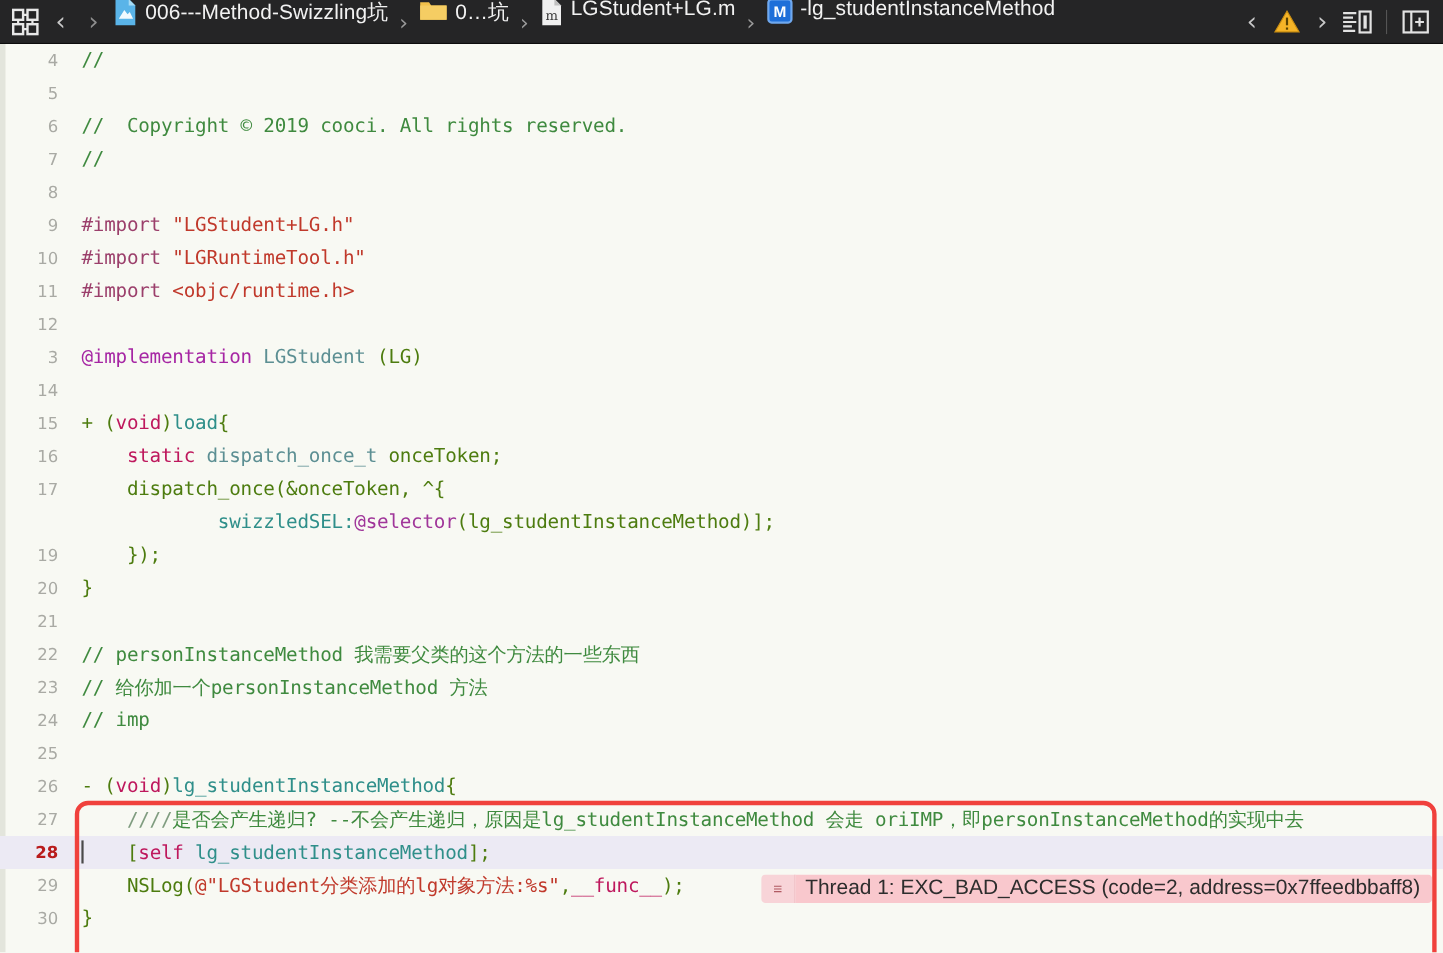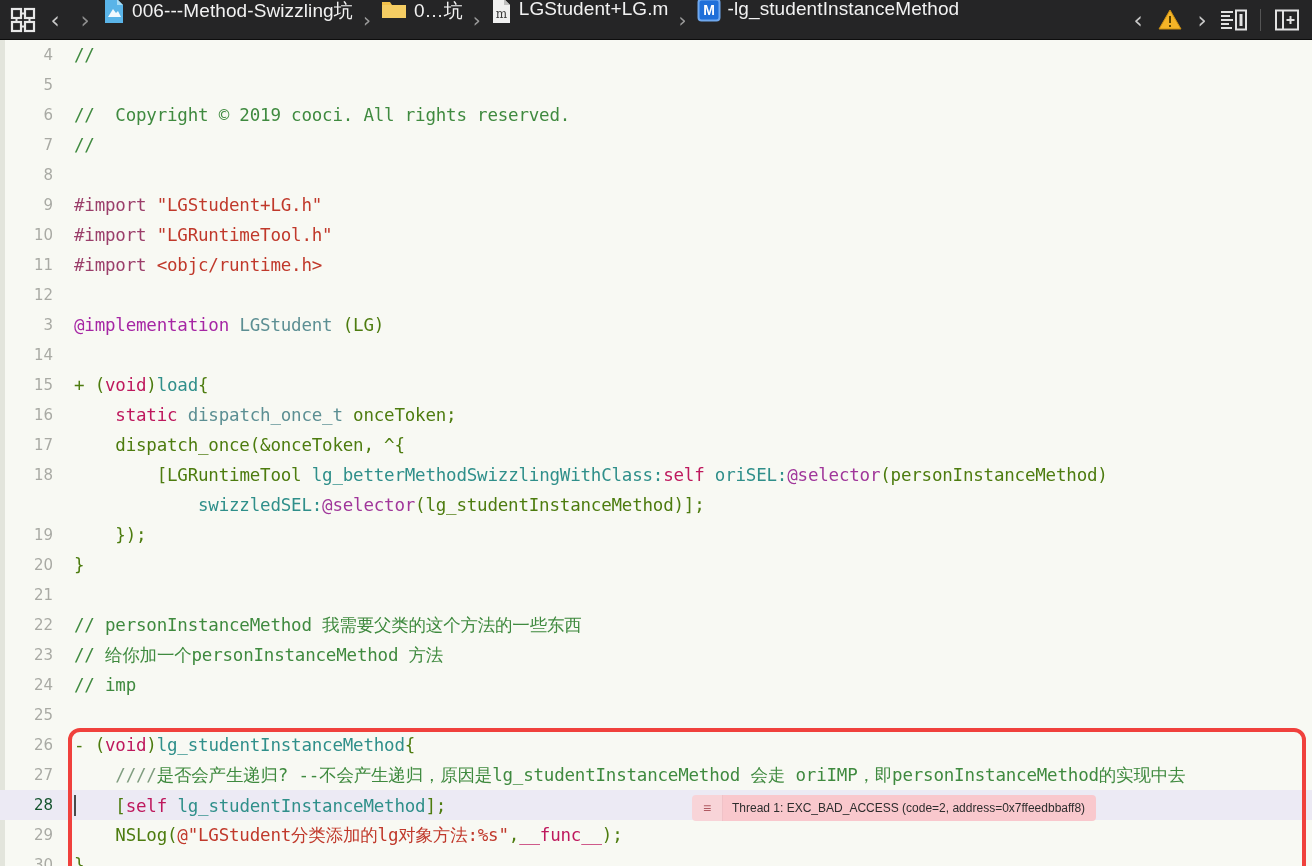--- a/index.html
+++ b/index.html
@@ -66,21 +66,21 @@
     font-size:17.5px;
   }
   .row.cur{background:#eceaf4;}
   .gut{
     width:62px;flex:0 0 62px;
     text-align:right;
     padding-right:9px;box-sizing:border-box;
     color:#a9aaa4;font-size:15px;
     font-family:"DejaVu Sans","Liberation Sans",sans-serif;
   }
-  .row.cur .gut{color:#14532d;font-weight:normal;}
+  .row.cur .gut{color:#b91c1c;font-weight:bold;}
   .code{
     flex:1 1 auto;
     padding-left:12px;
     color:#33373a;
     letter-spacing:-.2px;
   }
   
   .cmt{color:#3f8a3f;}
   .cmt2{color:#7f9c7f;}
   .pre{color:#9b3f6b;}
@@ -120,21 +120,21 @@
     font-family:"Liberation Sans",sans-serif;
   }
   #errbubble .ebtn{
     width:30px;background:#f8d4d8;
     display:flex;align-items:center;justify-content:center;
     color:#b05a62;font-size:14px;
     border-right:1px solid #f0c2c7;
   }
   #errbubble .etext{
     background:#f9c8cd;
-    color:#2d2d2d;font-size:12px;
+    color:#2d2d2d;font-size:19px;
     display:flex;align-items:center;
     padding:0 11px 0 9px;
     white-space:nowrap;
   }
 </style>
 </head>
 <body>
 
 <div id="jumpbar">
 
@@ -235,21 +235,20 @@
       <div class="row"><div class="gut">8</div><div class="code"></div></div>
       <div class="row"><div class="gut">9</div><div class="code"><span class="pre">#import </span><span class="str">"LGStudent+LG.h"</span></div></div>
       <div class="row"><div class="gut">10</div><div class="code"><span class="pre">#import </span><span class="str">"LGRuntimeTool.h"</span></div></div>
       <div class="row"><div class="gut">11</div><div class="code"><span class="pre">#import </span><span class="str">&lt;objc/runtime.h&gt;</span></div></div>
       <div class="row"><div class="gut">12</div><div class="code"></div></div>
       <div class="row"><div class="gut">3</div><div class="code"><span class="kw2">@implementation</span><span class="pln"> </span><span class="typ">LGStudent</span><span class="pln"> (LG)</span></div></div>
       <div class="row"><div class="gut">14</div><div class="code"></div></div>
       <div class="row"><div class="gut">15</div><div class="code"><span class="pln">+ (</span><span class="kw">void</span><span class="pln">)</span><span class="fn">load</span><span class="pln">{</span></div></div>
       <div class="row"><div class="gut">16</div><div class="code"><span class="pln">    </span><span class="kw">static</span><span class="pln"> </span><span class="typ">dispatch_once_t</span><span class="pln"> onceToken;</span></div></div>
       <div class="row"><div class="gut">17</div><div class="code"><span class="pln">    dispatch_once(&amp;onceToken, ^{</span></div></div>
-      <div class="row"><div class="gut">18</div><div class="code"><span class="pln">        [</span><span class="pln">LGRuntimeTool</span><span class="pln"> </span><span class="fn">lg_betterMethodSwizzlingWithClass:</span><span class="kw">self</span><span class="pln"> </span><span class="fn">oriSEL:</span><span class="sel">@selector</span><span class="pln">(personInstanceMethod)</span></div></div>
       <div class="row"><div class="gut"></div><div class="code"><span class="pln">            </span><span class="fn">swizzledSEL:</span><span class="sel">@selector</span><span class="pln">(lg_studentInstanceMethod)];</span></div></div>
       <div class="row"><div class="gut">19</div><div class="code"><span class="pln">    });</span></div></div>
       <div class="row"><div class="gut">20</div><div class="code"><span class="pln">}</span></div></div>
       <div class="row"><div class="gut">21</div><div class="code"></div></div>
       <div class="row"><div class="gut">22</div><div class="code"><span class="cmt">// personInstanceMethod 我需要父类的这个方法的一些东西</span></div></div>
       <div class="row"><div class="gut">23</div><div class="code"><span class="cmt">// 给你加一个personInstanceMethod 方法</span></div></div>
       <div class="row"><div class="gut">24</div><div class="code"><span class="cmt">// imp</span></div></div>
       <div class="row"><div class="gut">25</div><div class="code"></div></div>
       <div class="row"><div class="gut">26</div><div class="code"><span class="pln">- (</span><span class="kw">void</span><span class="pln">)</span><span class="fn">lg_studentInstanceMethod</span><span class="pln">{</span></div></div>
       <div class="row"><div class="gut">27</div><div class="code"><span class="cmt2">    ////</span><span class="cmt">是否会产生递归? --不会产生递归，原因是lg_studentInstanceMethod 会走 oriIMP，即personInstanceMethod的实现中去</span></div></div>

